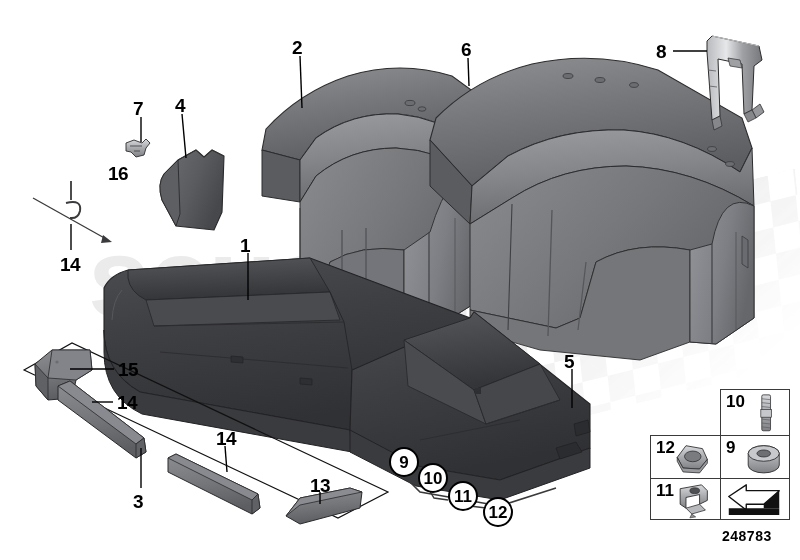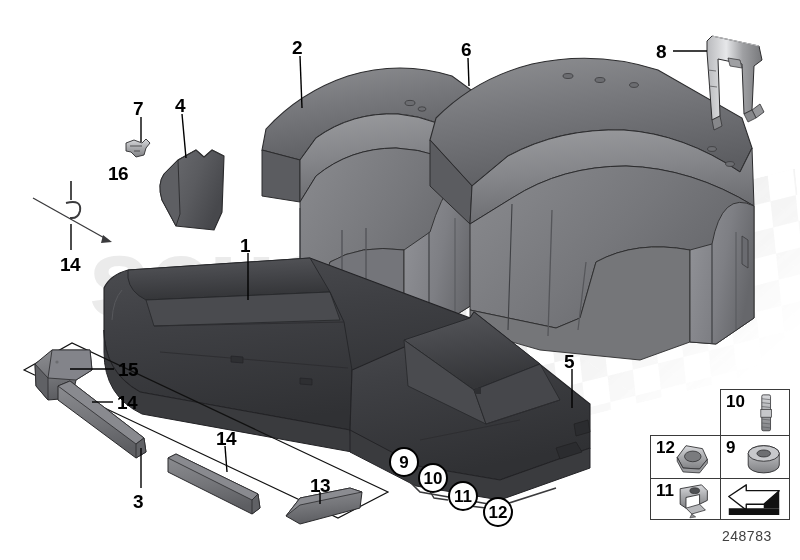--- a/index.html
+++ b/index.html
@@ -131,22 +131,22 @@
     position: absolute;
     inset: 0;
   }
   #partnum {
     position: absolute;
     z-index: 7;
     left: 722px;
     top: 528px;
     font-family: "Liberation Sans", sans-serif;
     font-size: 14px;
-    font-weight: 400;
-    color: #404040;
+    font-weight: 700;
+    color: #000000;
     letter-spacing: .5px;
     text-align: right;
   }
 </style>
 </head>
 <body>
 
 <div id="root">
 
   <div class="wm-layer">

